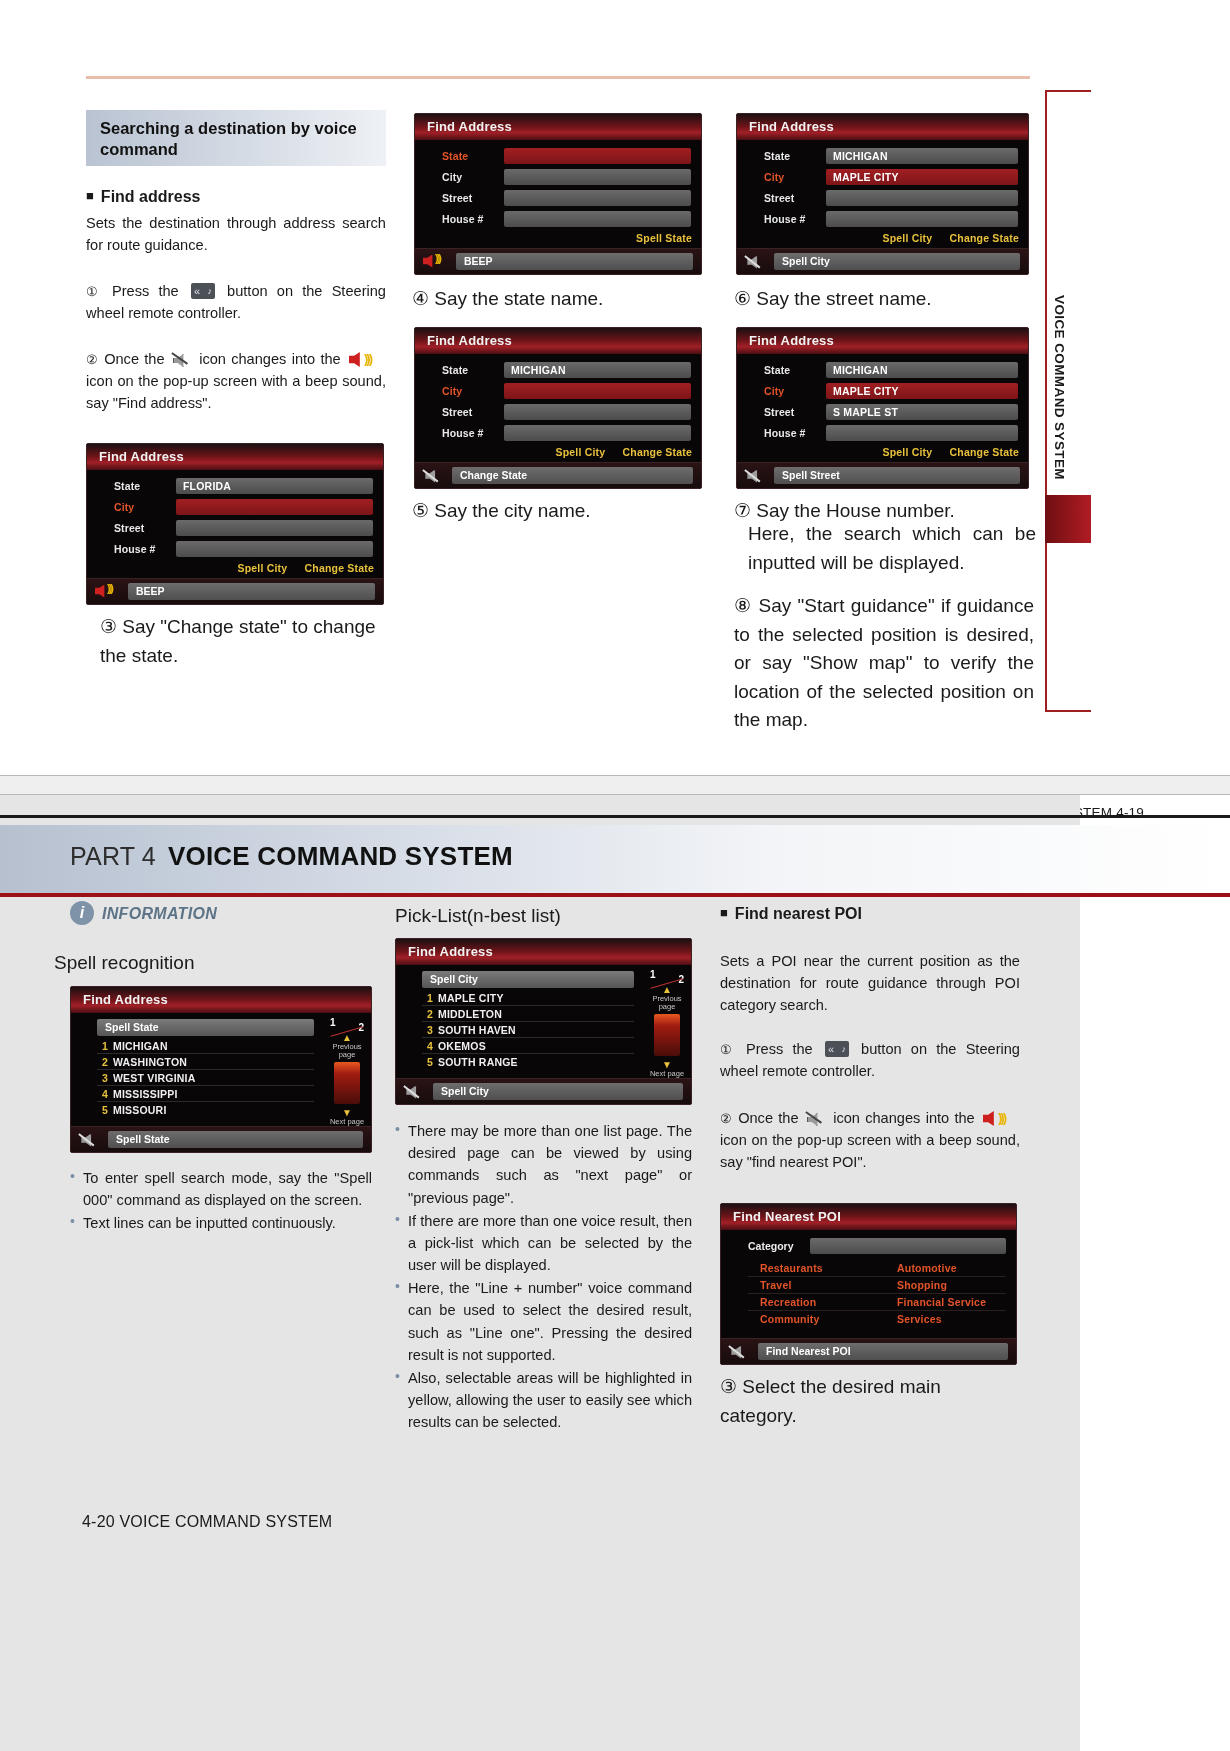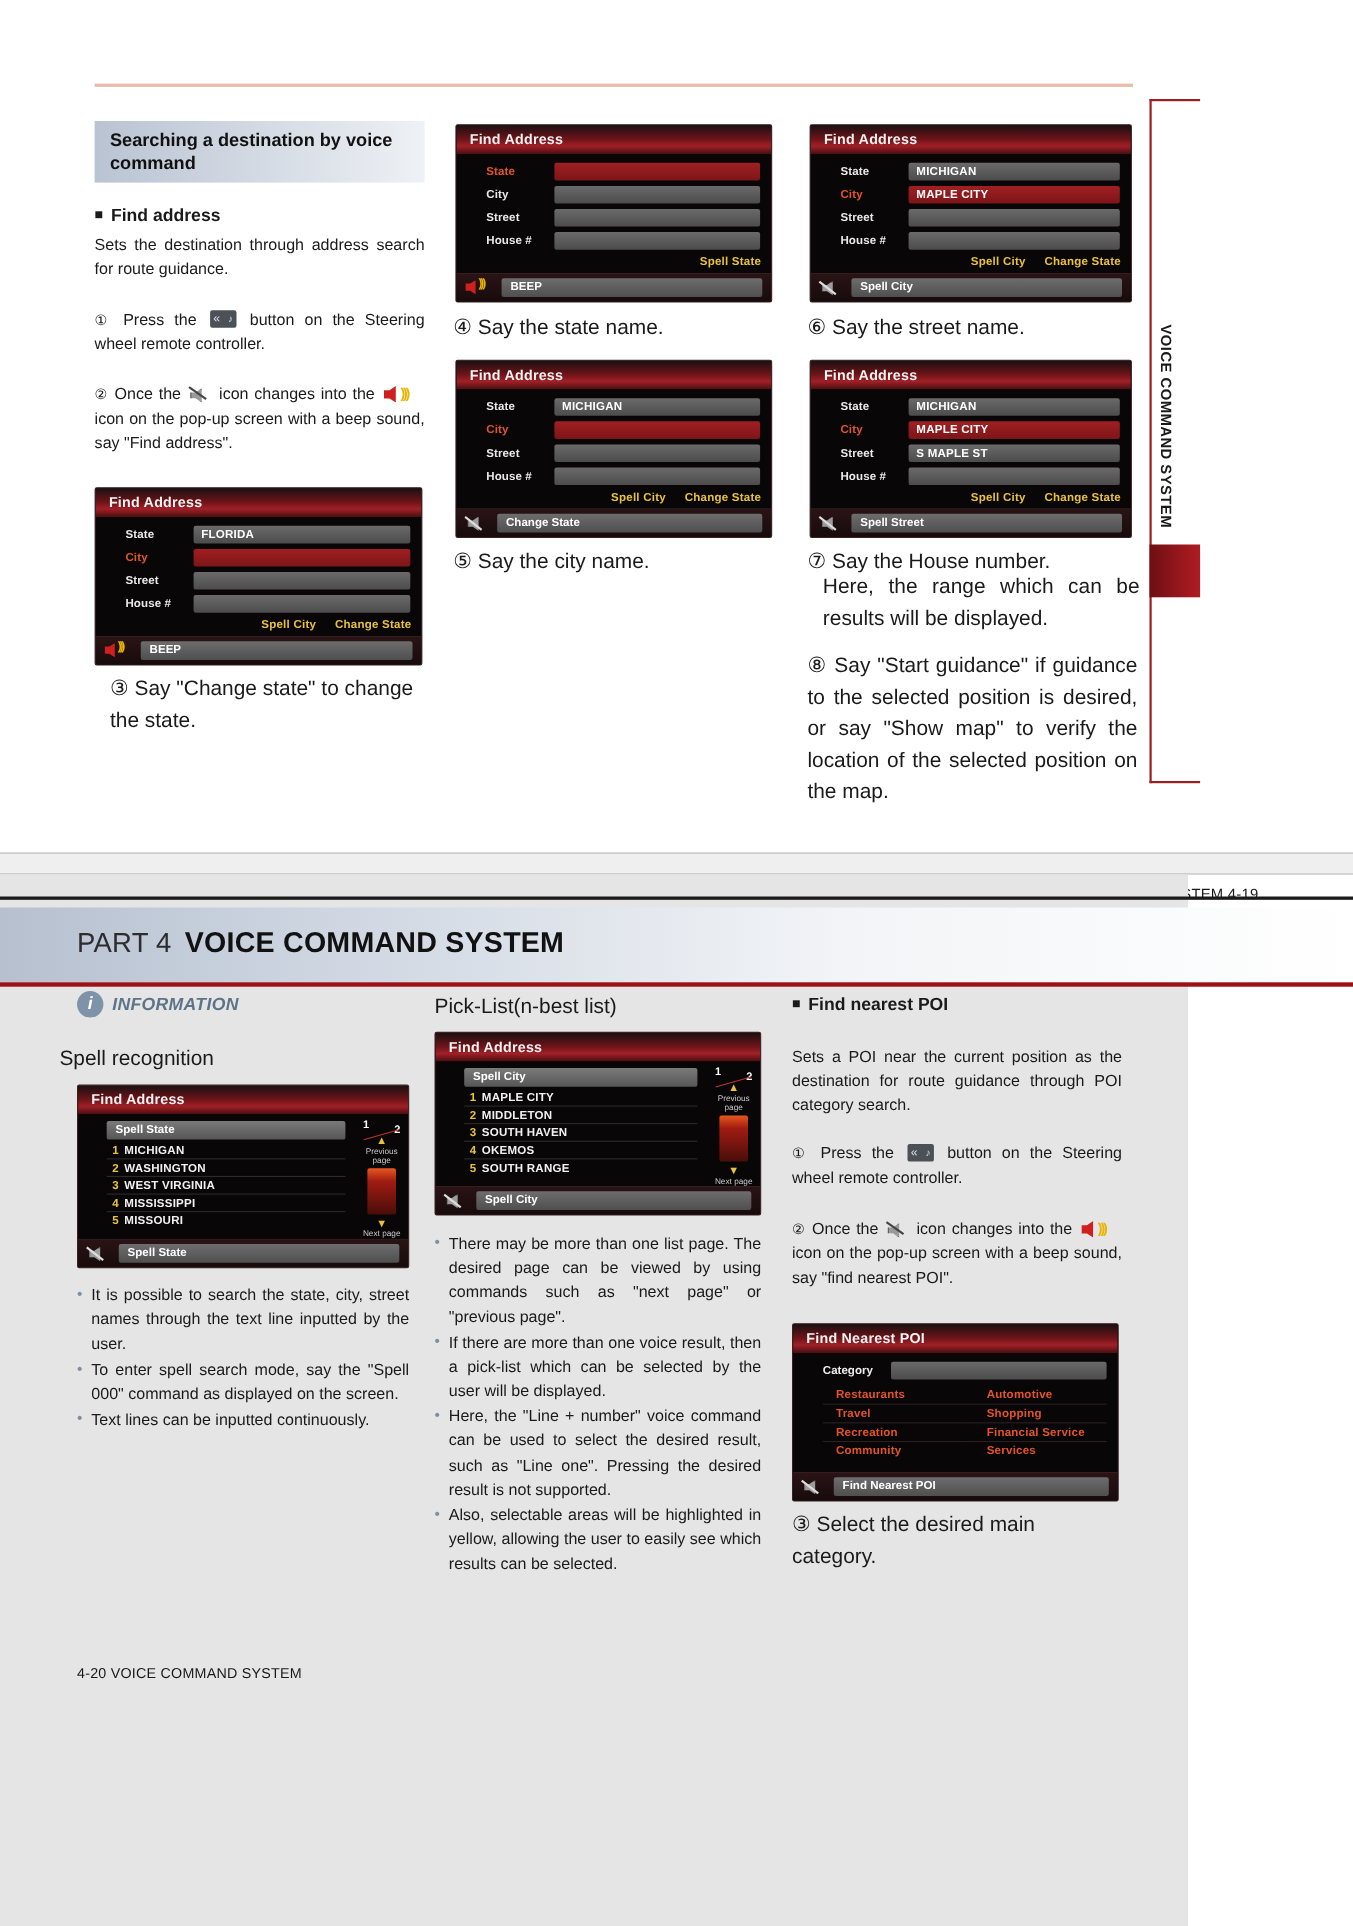--- a/index.html
+++ b/index.html
@@ -219,21 +219,21 @@
     border-radius:2px;
   }
   .poi-grid { display:flex; padding:2px 10px 6px 10px; }
   .poi-col { flex:1; }
   .poi-it {
     font-size:10.5px; font-weight:700; color:#e2542a; letter-spacing:.2px;
     height:17px; line-height:17px; border-bottom:1px solid #2a2022; padding-left:12px;
   }
   .poi-col.r .poi-it { padding-left:20px; }
 
-  .footer-l { position:absolute; left:70px; top:1510px; font-size:13px; letter-spacing:.2px; }
+  .footer-l { position:absolute; left:82px; top:1510px; font-size:16px; letter-spacing:.2px; }
 </style>
 </head>
 <body>
 
 <div id="page1">
 
   <div class="top-rule"></div>
 
   <div class="side-tab"></div>
   <div class="side-tab-label">VOICE COMMAND SYSTEM</div>
@@ -422,21 +422,21 @@
         <span>Change State</span>
       </div>
     </div>
     <div class="nav-foot">
       <div class="mini-spk-mute"></div>
       <div class="nav-foot-fld">Spell Street</div>
     </div>
   </div>
 
   <div class="cap" style="left:734px; top:497px; width:300px;">⑦ Say the House number.</div>
-  <div class="cap" style="left:748px; top:520px; width:288px; text-align:justify;">Here, the range which can be results will be displayed.</div>
+  <div class="cap" style="left:748px; top:520px; width:288px; text-align:justify;">Here, the search which can be inputted will be displayed.</div>
   <div class="cap" style="left:734px; top:592px; width:300px; text-align:justify;">⑧ Say "Start guidance" if guidance to the selected position is desired, or say "Show map" to verify the location of the selected position on the map.</div>
 
   <div class="footer-r">VOICE COMMAND SYSTEM   4-19</div>
 </div>
 
 <div class="page-gap">
   <div class="gap-line" style="top:0;"></div>
   <div class="gap-line" style="top:19px;"></div>
 </div>
 
@@ -492,21 +492,20 @@
         <div class="pg-txt">Next page</div>
       </div>
     </div>
     <div class="nav-foot">
       <div class="mini-spk-mute"></div>
       <div class="nav-foot-fld">Spell State</div>
     </div>
   </div>
 
   <ul class="bullets" style="left:70px; top:372px; width:302px;">
-    <li>It is possible to search the state, city, street names through the text line inputted by the user.</li>
     <li>To enter spell search mode, say the "Spell 000" command as displayed on the screen.</li>
     <li>Text lines can be inputted continuously.</li>
   </ul>
 
   <div class="sub-head" style="left:395px; top:110px;">Pick-List(n-best list)</div>
 
   <div class="nav" style="left:395px; top:143px; width:297px;">
     <div class="nav-title">Find Address</div>
     <div class="nav-body" style="height:113px; position:relative;">
       <div class="nav-list" style="margin-right:48px;">

